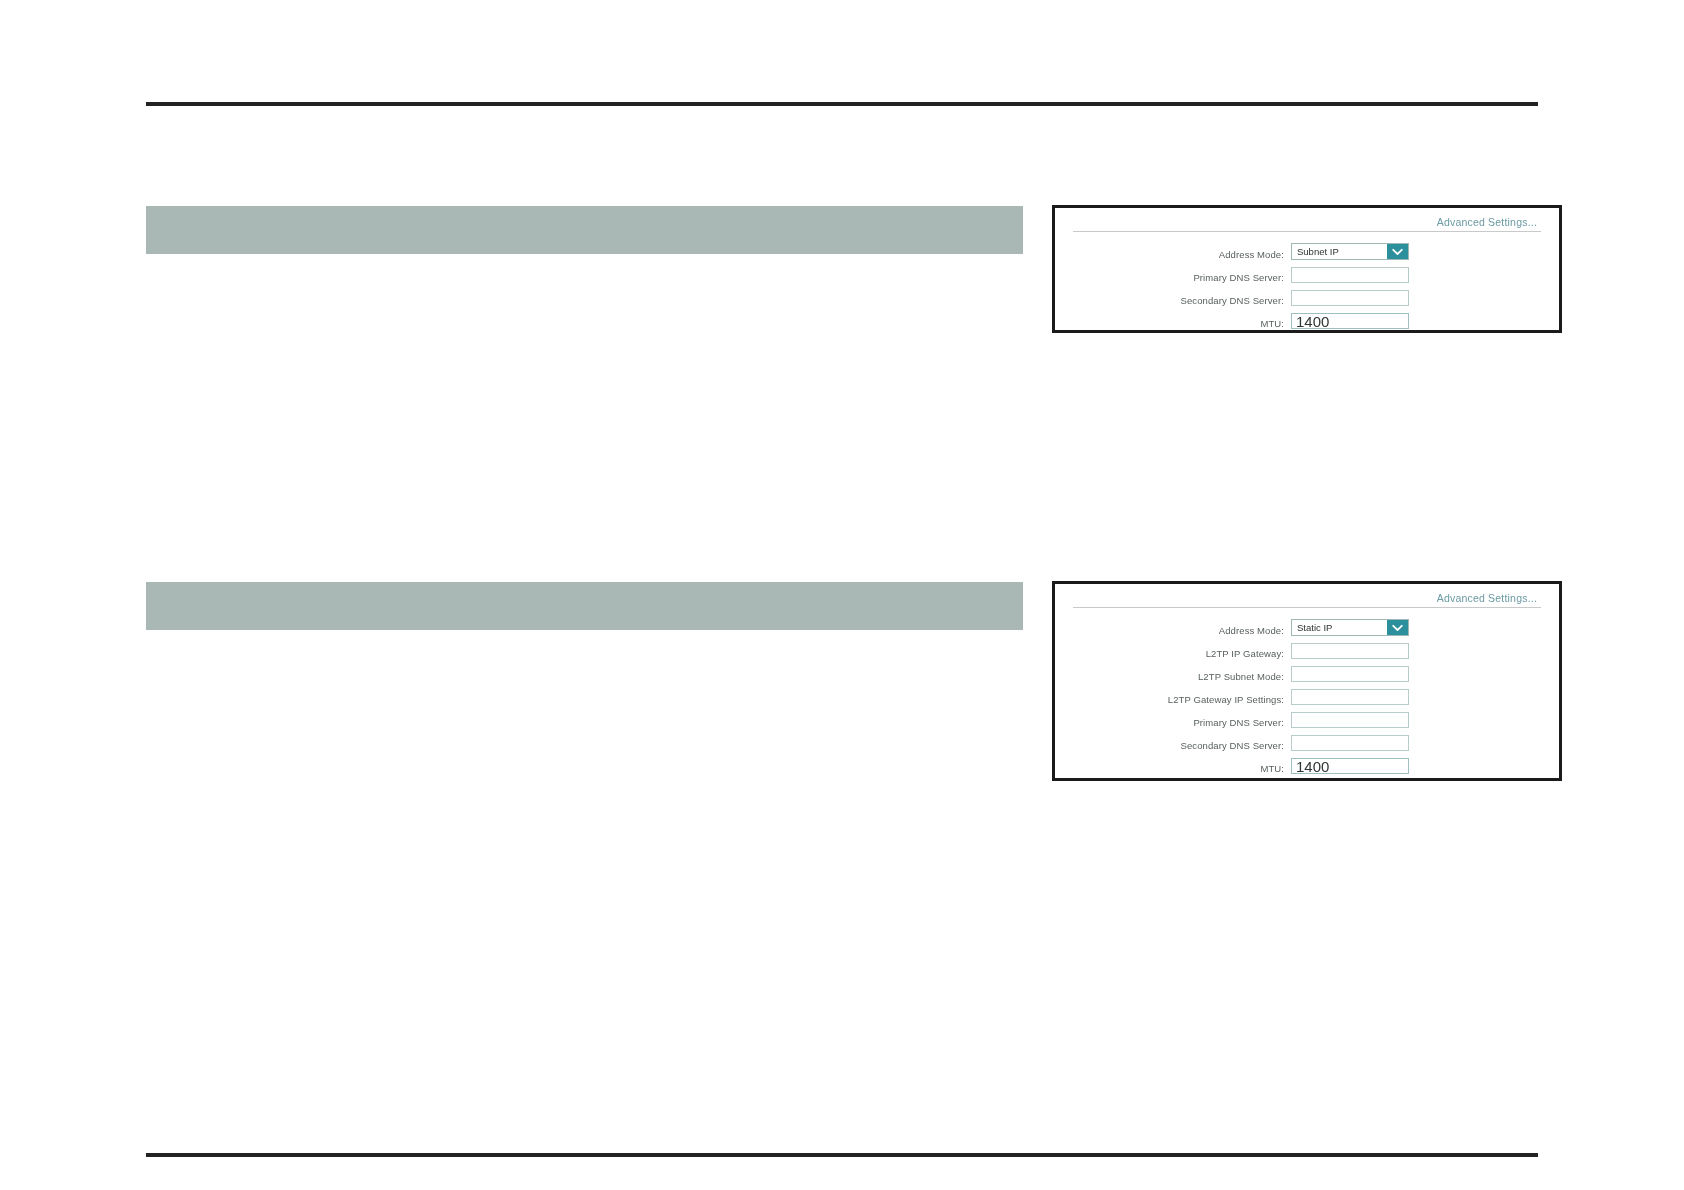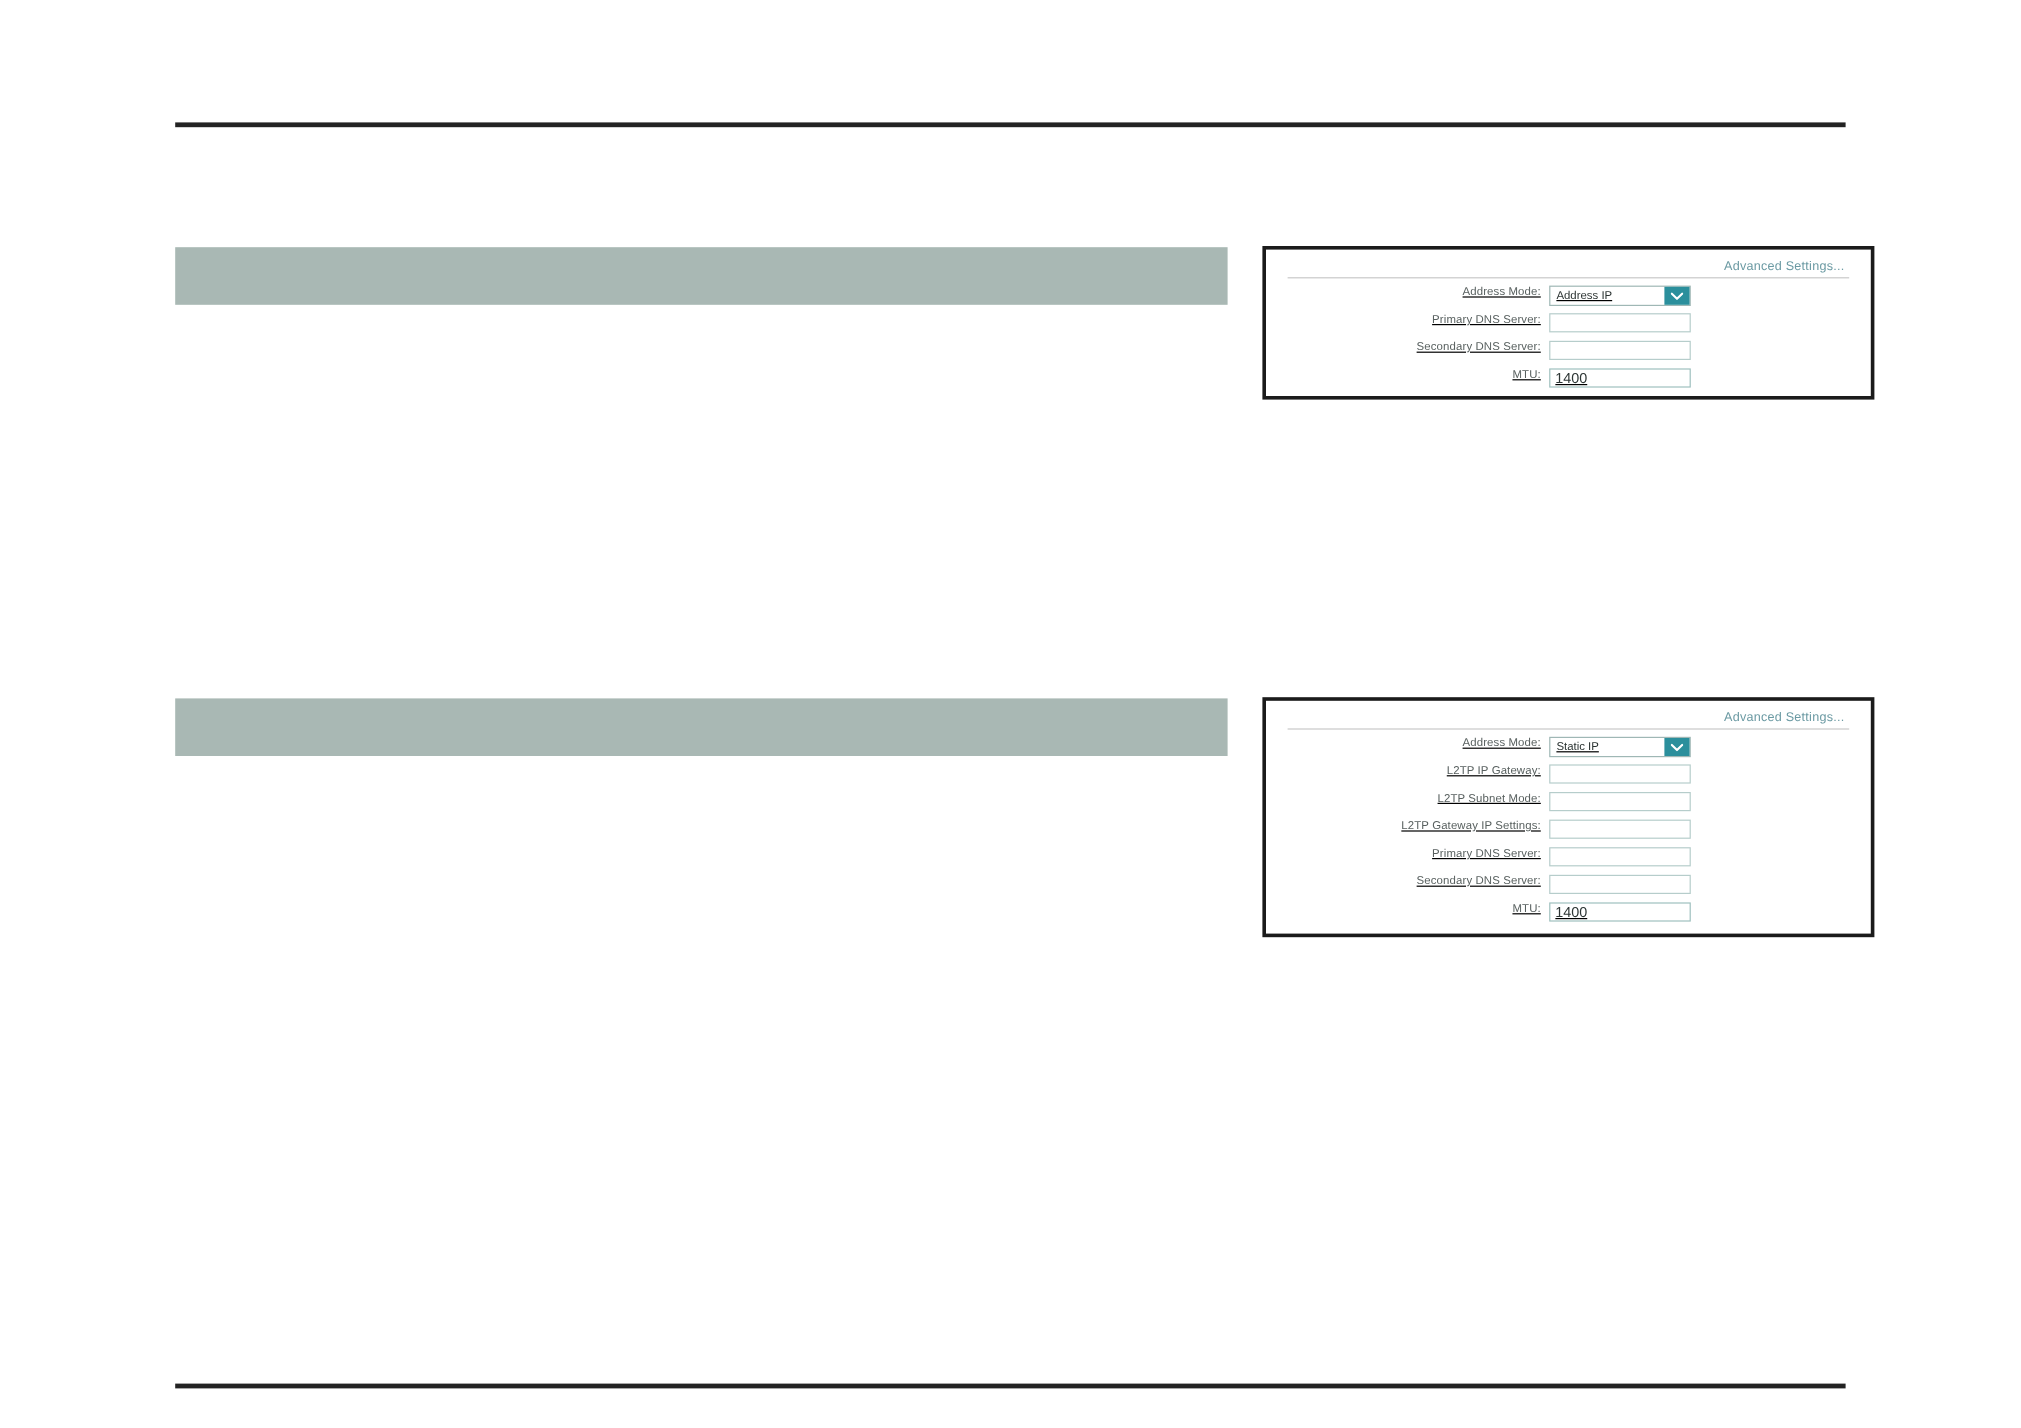--- a/index.html
+++ b/index.html
@@ -60,42 +60,41 @@
     height:1px;
     background:#c9c9c9;
     margin-left:4px;
     margin-right:4px;
   }
 
   .form { padding-top:6px; }
 
   .frow {
     display:flex;
-    align-items:flex-start;
+    align-items:flex-end;
     height:22px;
     margin-bottom:1px;
-    text-decoration:underline;
   }
   .flabel {
     width:222px;
     text-align:right;
     padding-right:7px;
     font-size:9.5px;
     color:#58605f;
     white-space:nowrap;
     letter-spacing:.1px;
   }
 
   
   .finput {
     width:118px;
     height:16px;
     border:1px solid #b6cdcb;
     background:#ffffff;
-    font-size:12px;
+    font-size:15px;
     color:#2e3635;
     padding:0 4px;
     line-height:14px;
     font-family:"Liberation Sans", sans-serif;
   }
   .finput.filled { border-color:#9ec0be; }
 
   
   .fselect {
     position:relative;
@@ -140,21 +139,21 @@
       <div class="adv-row">
         <span class="adv-link">Advanced Settings...</span>
       </div>
       <div class="adv-divider"></div>
 
       <div class="form">
 
         <div class="frow">
           <span class="flabel">Address Mode:</span>
           <div class="fselect">
-            <span class="sel-value">Address IP</span>
+            <span class="sel-value">Subnet IP</span>
             <span class="sel-arrow">
               <svg width="11" height="8" viewBox="0 0 11 8">
                   <path d="M1.2 1.8 L5.5 6 L9.8 1.8" fill="none" stroke="#ffffff" stroke-width="1.8" stroke-linecap="round" stroke-linejoin="round"></path>
                 </svg>
             </span>
           </div>
         </div>
 
         <div class="frow">
           <span class="flabel">Primary DNS Server:</span>

